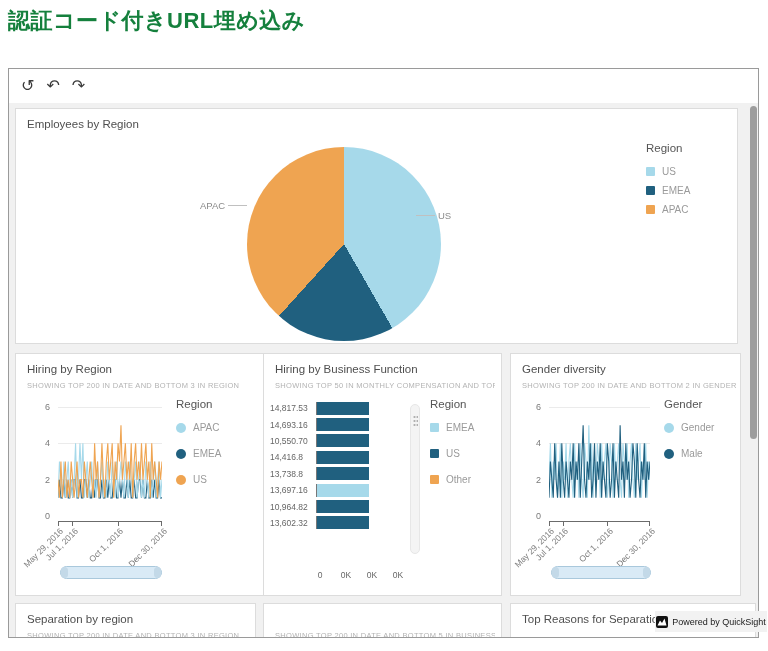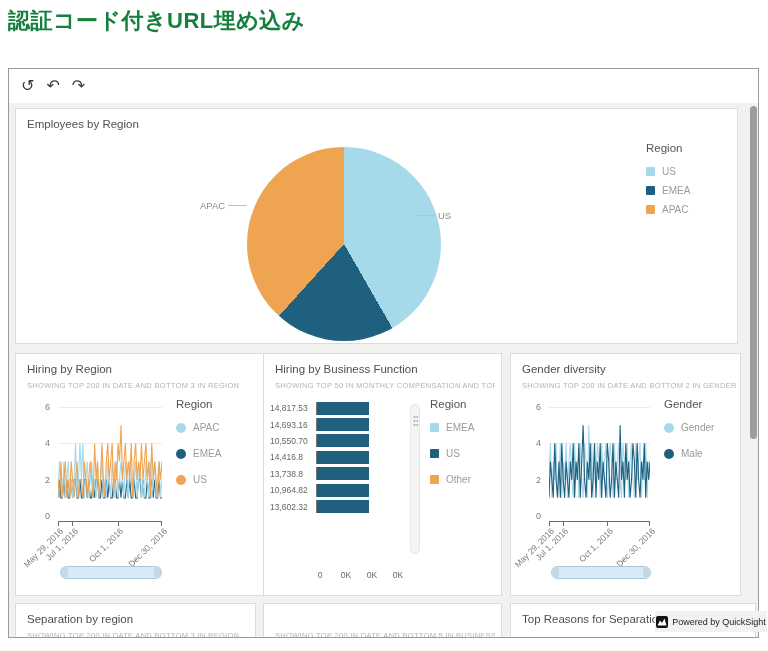--- a/index.html
+++ b/index.html
@@ -190,20 +190,26 @@
               <div class="bar-fill" style="width: 58.8235%; background: rgb(32, 96, 127);"></div>
             </div>
           </div>
           <div class="bar-row">
             <span class="bar-label">13,738.8</span>
             <div class="bar-track">
               <div class="bar-fill" style="width: 58.8235%; background: rgb(32, 96, 127);"></div>
             </div>
           </div>
           <div class="bar-row">
+            <span class="bar-label">13,697.16</span>
+            <div class="bar-track">
+              <div class="bar-fill" style="width: 58.8235%; background: rgb(166, 217, 234);"></div>
+            </div>
+          </div>
+          <div class="bar-row">
             <span class="bar-label">10,964.82</span>
             <div class="bar-track">
               <div class="bar-fill" style="width: 58.8235%; background: rgb(32, 96, 127);"></div>
             </div>
           </div>
           <div class="bar-row">
             <span class="bar-label">13,602.32</span>
             <div class="bar-track">
               <div class="bar-fill" style="width: 58.8235%; background: rgb(32, 96, 127);"></div>
             </div>

